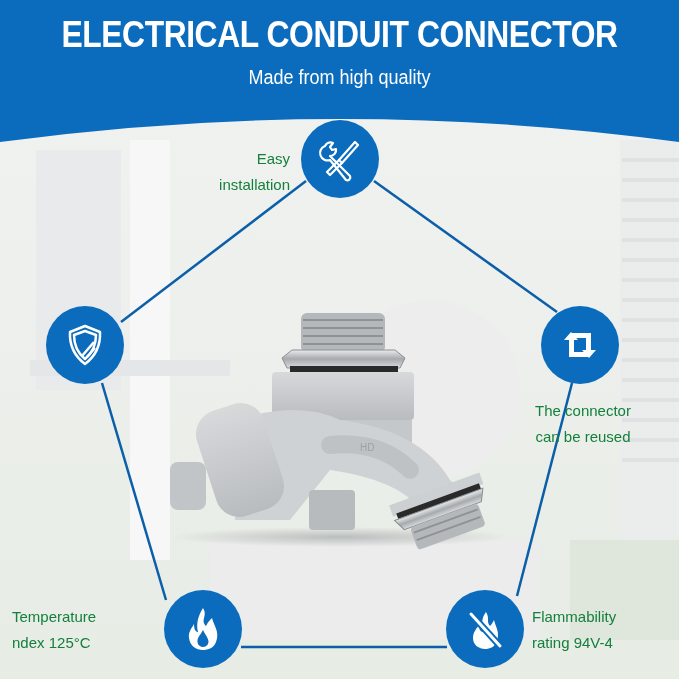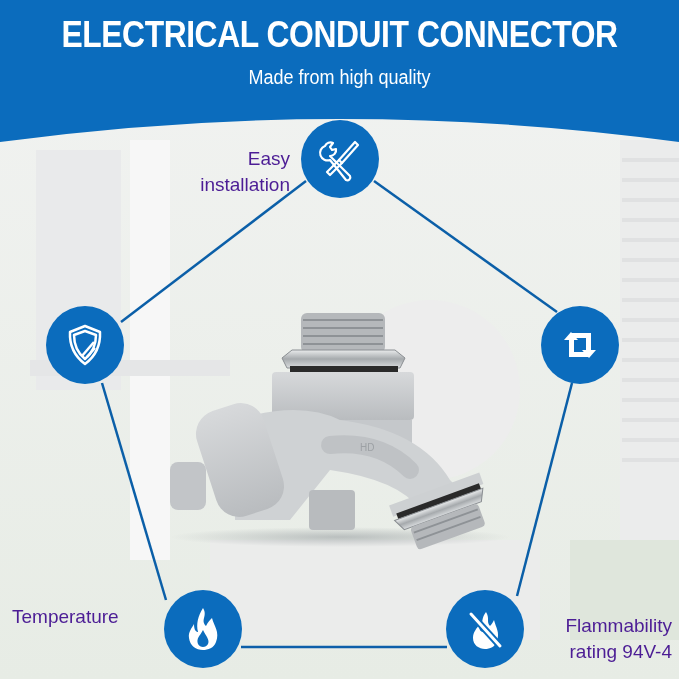--- a/index.html
+++ b/index.html
@@ -1,21 +1,21 @@
 <!DOCTYPE html>
 <html><head>
 <meta charset="utf-8">
 <style>
   html, body { margin:0; padding:0; }
   body { width:679px; height:679px; overflow:hidden; position:relative; background:#f4f5f4; font-family:"Liberation Sans", sans-serif; }
   .canvas { position:absolute; inset:0; width:679px; height:679px; }
   .bg { position:absolute; inset:0; }
   .banner-title { position:absolute; top:14px; left:0; width:679px; text-align:center; color:#fff; font-weight:700; font-size:37px; letter-spacing:-0.5px; transform:scaleX(0.86); transform-origin:center; font-family:"Liberation Sans", sans-serif; }
   .banner-sub { position:absolute; top:66px; left:0; width:679px; text-align:center; color:#fff; font-size:20px; transform:scaleX(0.9); transform-origin:center; }
-  .feature-label { position:absolute; color:#4c1d95; font-size:19px; line-height:26px; }
+  .feature-label { position:absolute; color:#15803d; font-size:15px; line-height:26px; }
   .circle { position:absolute; width:78px; height:78px; border-radius:50%; background:#0b6cbd; display:flex; align-items:center; justify-content:center; }
   .circle svg { width:50px; height:50px; }
 </style>
 </head>
 <body>
 
 <div class="canvas">
 
   <svg class="bg" width="679" height="679" viewBox="0 0 679 679">
     <defs>
@@ -141,35 +141,40 @@
   </div>
   <div class="feature-label" style="left:8px; top:398px; width:168px; text-align:center;">
   </div>
 
   <div class="circle" style="left:541px; top:306px;">
     <svg viewBox="0 0 50 50" fill="#fff">
       <path d="M9 20 L16 12 L23 20 L19 20 L19 32 L30 32 L34 37 L14 37 L14 20 Z"></path>
       <path d="M41 30 L34 38 L27 30 L31 30 L31 18 L20 18 L16 13 L36 13 L36 30 Z"></path>
     </svg>
   </div>
+  <div class="feature-label" style="left:498px; top:398px; width:170px; text-align:center;">
+    <div>The connector</div>
+    <div>can be reused</div>
+  </div>
 
   <div class="feature-label" style="left:12px; top:604px; width:136px; text-align:left;">
     <div>Temperature</div>
+    <div>ndex 125°C</div>
   </div>
   <div class="circle" style="left:164px; top:590px;">
     <svg viewBox="0 0 50 50" fill="#fff">
       <path d="M25 4 C30 12 22 16 28 22 C30 18 32 16 34 14 C36 22 42 28 38 38 C36 44 30 46 25 46 C18 46 12 42 11 34 C10 28 14 24 16 20 C16 26 18 28 20 28 C18 20 20 12 25 4 Z M25 26 C22 32 18 34 20 40 C22 44 28 44 30 40 C32 36 28 32 25 26 Z" fill-rule="evenodd"></path>
     </svg>
   </div>
 
   <div class="circle" style="left:446px; top:590px;">
     <svg viewBox="0 0 50 50">
       <path d="M26 8 C30 14 26 18 30 22 C32 20 33 18 34 16 C36 24 40 28 37 37 C35 43 30 45 25 45 C19 45 13 41 13 34 C13 28 17 24 19 21 C19 26 21 28 23 28 C21 20 22 13 26 8 Z" fill="#fff"></path>
       <line x1="11" y1="10" x2="40" y2="42" stroke="#0b6cbd" stroke-width="7"></line>
       <line x1="11" y1="10" x2="40" y2="42" stroke="#fff" stroke-width="3" stroke-linecap="round"></line>
     </svg>
   </div>
-  <div class="feature-label" style="left:532px; top:604px; width:140px; text-align:right;margin-top:9px;">
+  <div class="feature-label" style="left:532px; top:604px; width:140px; text-align:left;">
     <div>Flammability</div>
     <div>rating 94V-4</div>
   </div>
 
 </div>
 
 </body></html>

